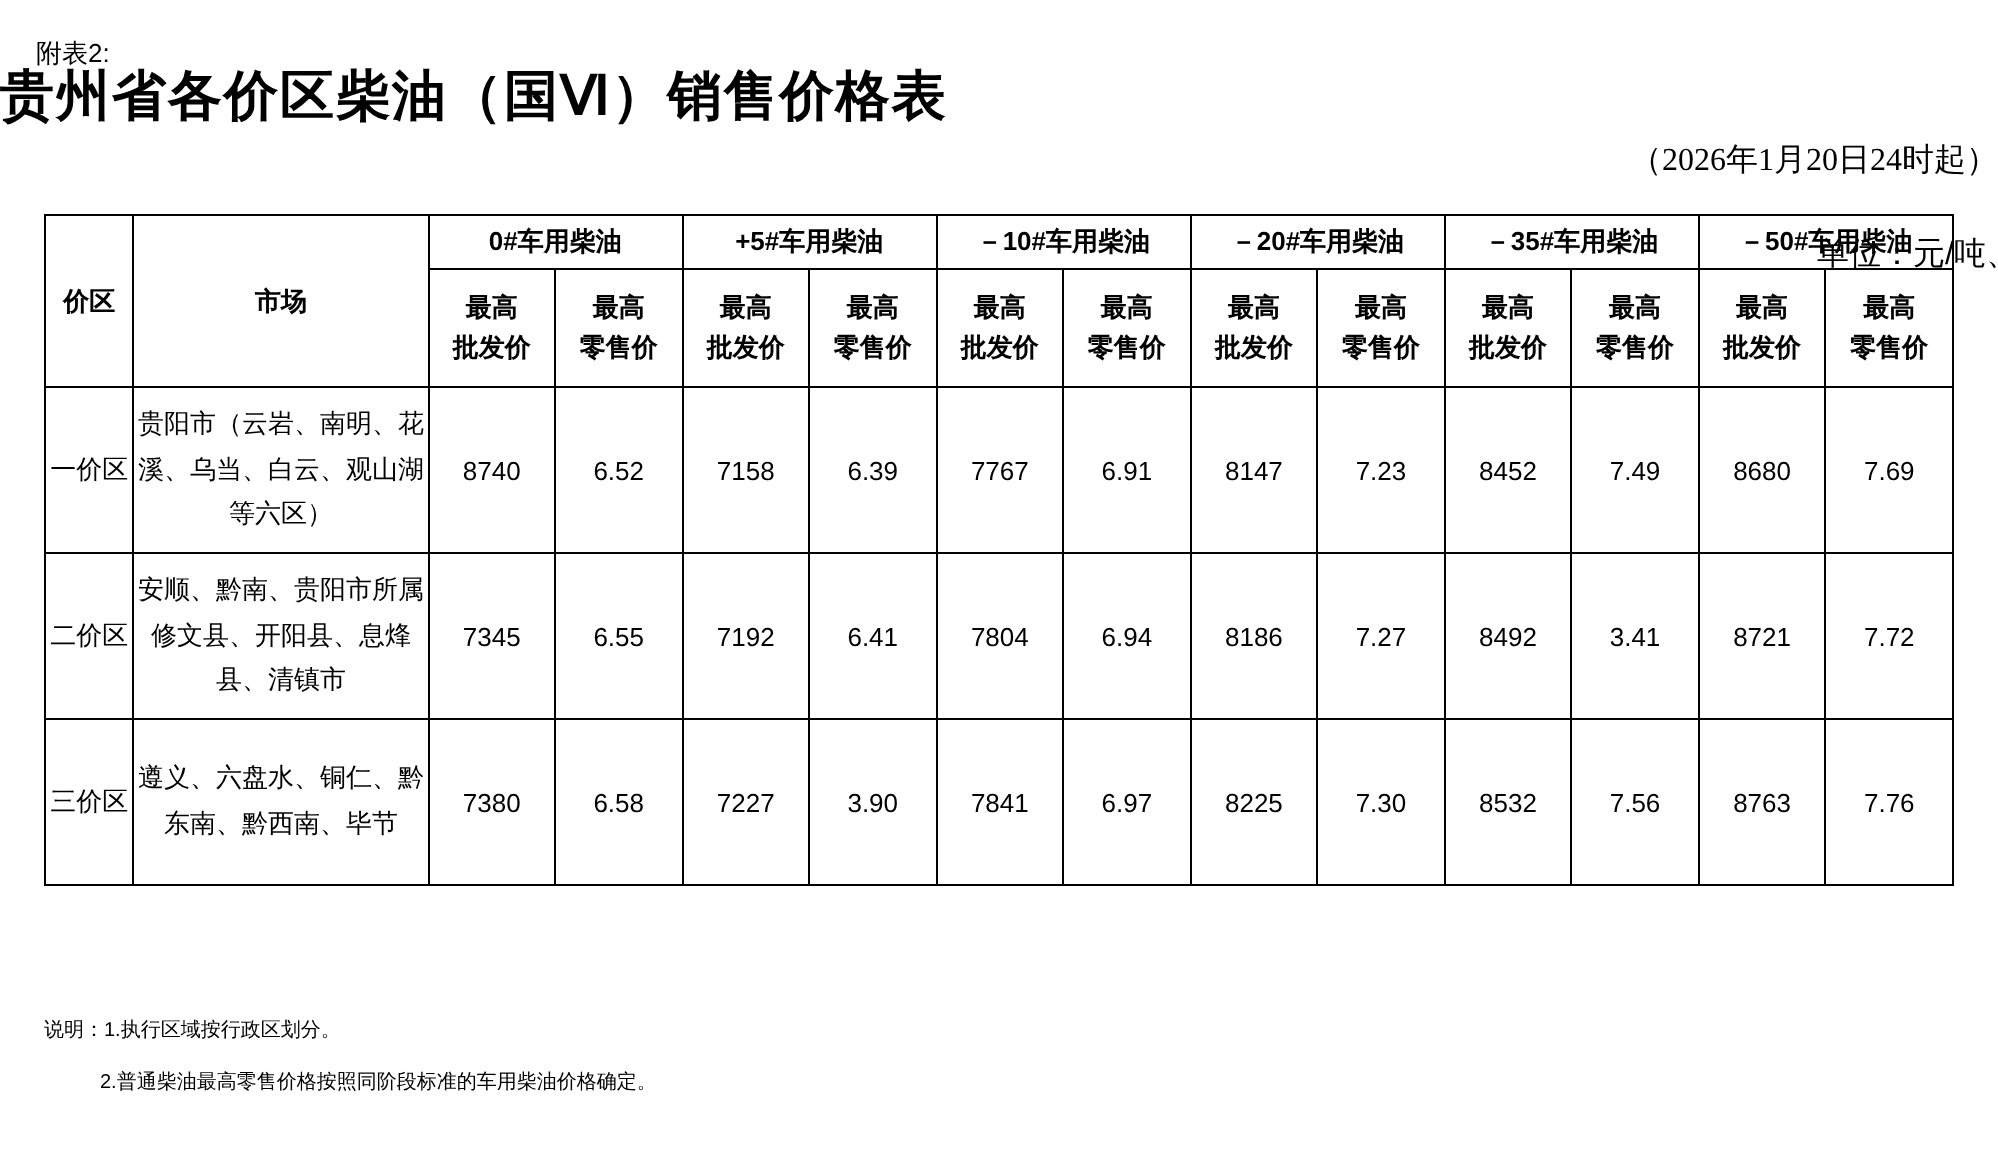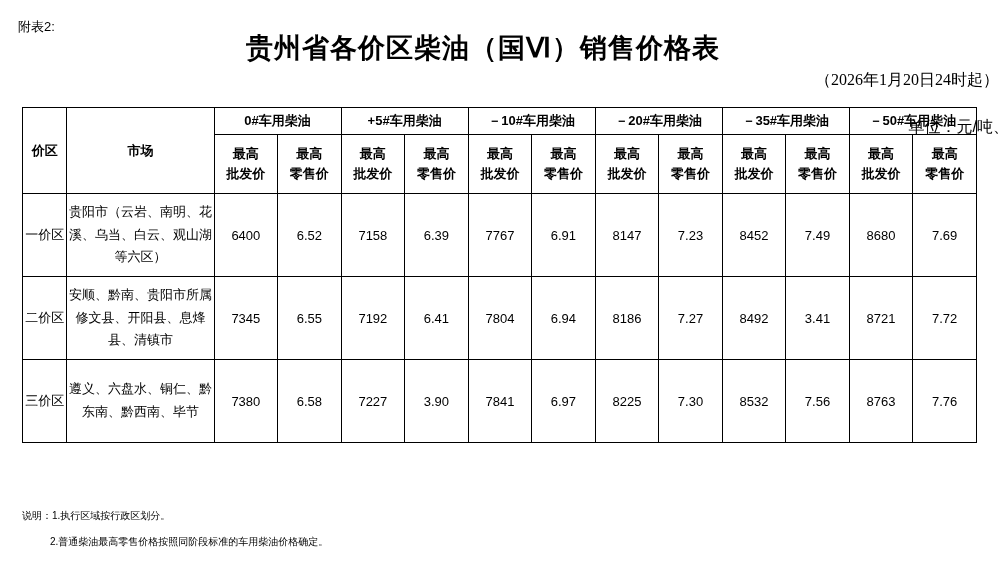--- a/index.html
+++ b/index.html
@@ -26,21 +26,21 @@
     left: 18px;
     top: 18px;
     font-size: 13px;
     font-family: "Liberation Sans", sans-serif;
   }
   .title {
     position: absolute;
     left: 0;
     top: 30px;
     width: 966px;
-    text-align: center;
+    text-align: left;
     font-size: 27px;
     font-weight: bold;
     letter-spacing: 1px;
     font-family: "Liberation Serif", serif;
   }
   .subtitle {
     position: absolute;
     left: 0;
     top: 70px;
     width: 999px;
@@ -220,21 +220,21 @@
         <th>
             <span>最高</span>
             <span>零售价</span>
           </th>
       </tr>
     </thead>
     <tbody>
       <tr class="data-row">
         <td class="zone-cell">一价区</td>
         <td class="market-cell">贵阳市（云岩、南明、花溪、乌当、白云、观山湖等六区）</td>
-        <td class="val">6400</td>
+        <td class="val">8740</td>
         <td class="val">6.52</td>
         <td class="val">7158</td>
         <td class="val">6.39</td>
         <td class="val">7767</td>
         <td class="val">6.91</td>
         <td class="val">8147</td>
         <td class="val">7.23</td>
         <td class="val">8452</td>
         <td class="val">7.49</td>
         <td class="val">8680</td>

